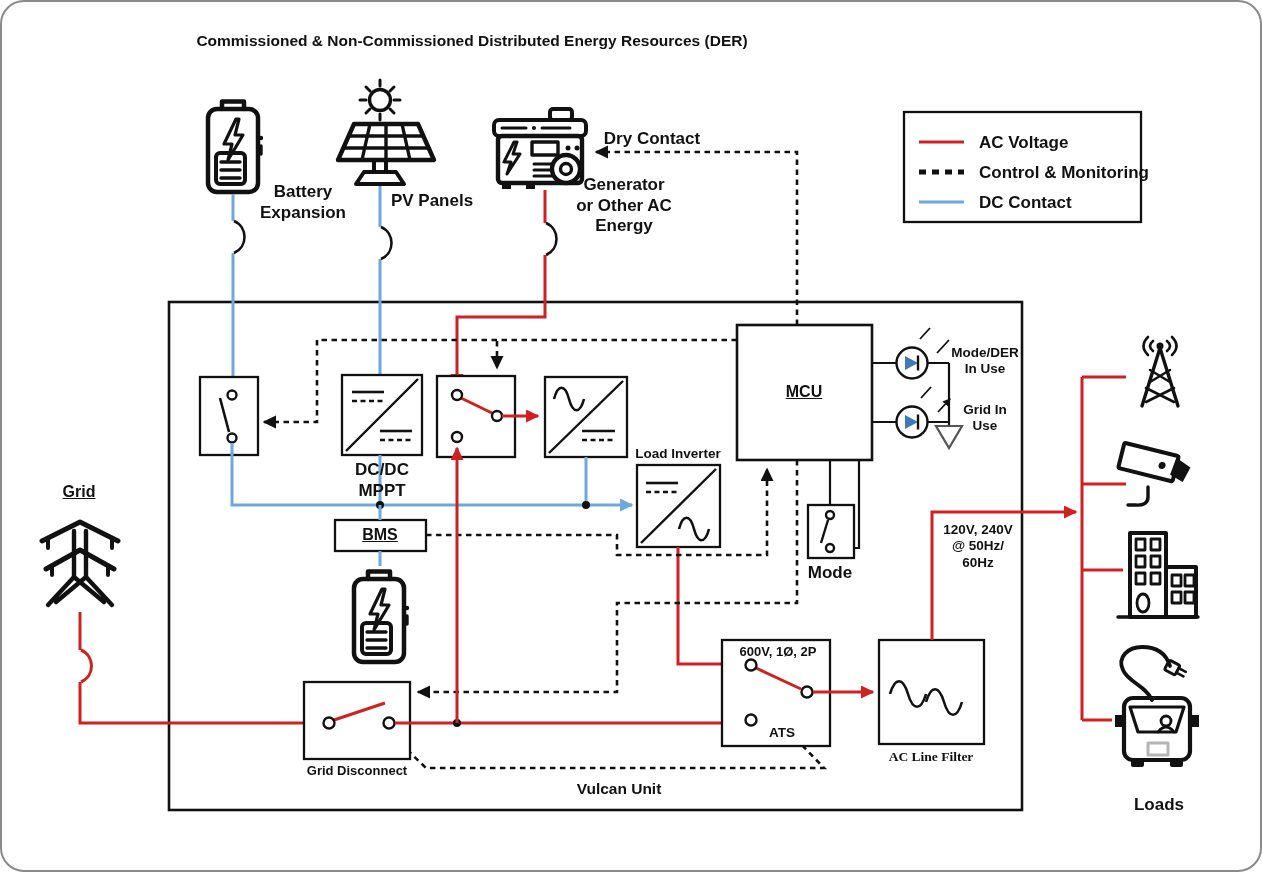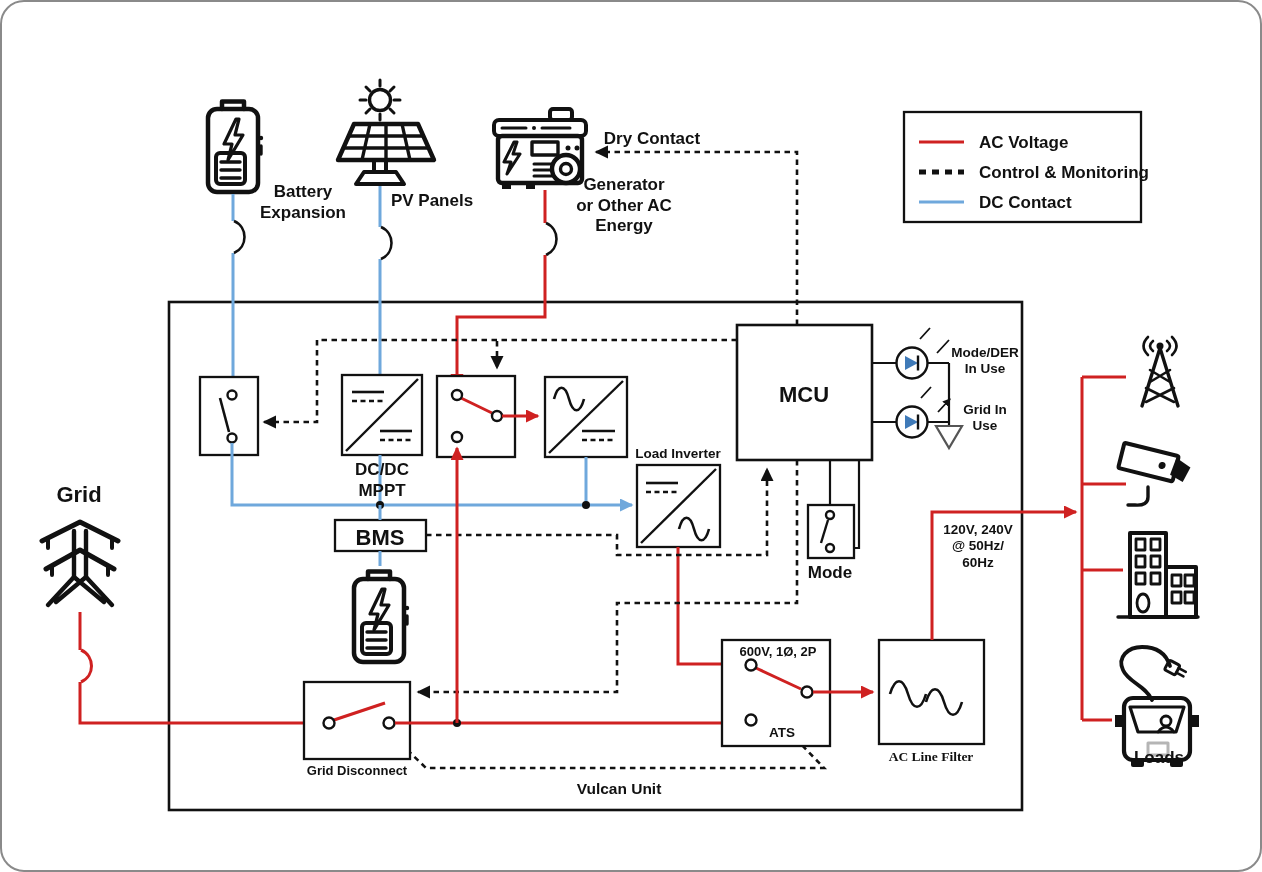--- a/index.html
+++ b/index.html
@@ -3,21 +3,21 @@
 <meta charset="utf-8">
 <style>
   html,body{margin:0;padding:0;background:#fff;}
   .stage{position:relative;width:1262px;height:872px;background:#fff;border:2px solid #8a8a8a;
          border-radius:24px;box-sizing:border-box;overflow:hidden;
          font-family:"Liberation Sans",sans-serif;}
   svg{position:absolute;left:0;top:0;}
   .lbl{position:absolute;transform:translateX(-50%);text-align:center;color:#111;
        font-weight:700;white-space:pre-line;line-height:1.22;}
   .lbl-left{transform:none;text-align:left;}
-  .f16{font-size:22px;} .f15{font-size:15.5px;} .f14{font-size:17px;}
+  .f16{font-size:16px;text-decoration:underline;} .f15{font-size:15.5px;} .f14{font-size:17px;}
   .f13{font-size:13.5px;} .f12{font-size:13px;}
   
   .ac{stroke:var(--ac,#cf2121);fill:none;stroke-width:3;}
   .dc{stroke:var(--dc,#6fa8dc);fill:none;stroke-width:3;}
   .ctl{stroke:var(--ctl,#111);fill:none;stroke-width:2.6;stroke-dasharray:5.5 4.5;}
   .blk{stroke:#111;fill:none;}
   .box{stroke:#111;fill:#fff;stroke-width:2.3;}
   .boxh{stroke:#111;fill:#fff;stroke-width:2.6;}
   .term{stroke:#111;fill:#fff;stroke-width:2.4;}
   .dot{fill:#111;stroke:none;}
@@ -283,20 +283,21 @@
     <circle cx="60" cy="81" r="5" stroke-width="2.8"></circle>
     <path d="M52,92 q8,-10 16,0" stroke-width="2.8"></path>
     <rect x="9" y="75" width="9" height="12" fill="#111" stroke="none"></rect>
     <rect x="84" y="75" width="9" height="12" fill="#111" stroke="none"></rect>
     <rect x="42" y="103" width="20" height="12" stroke="#b5b5b5" stroke-width="3"></rect>
     <rect x="25" y="119" width="13" height="8" rx="2" fill="#111" stroke="none"></rect>
     <rect x="64" y="119" width="13" height="8" rx="2" fill="#111" stroke="none"></rect>
   </g>
 </svg>
 
+<div class="lbl f15" style="left:470px;top:30px;width:640px;">Commissioned &amp; Non-Commissioned Distributed Energy Resources (DER)</div>
 
 <div class="lbl f14" style="left:301px;top:180px;">Battery
 Expansion</div>
 <div class="lbl f14" style="left:430px;top:189px;">PV Panels</div>
 <div class="lbl f14" style="left:622px;top:173px;">Generator
 or Other AC
 Energy</div>
 <div class="lbl f14" style="left:650px;top:127px;">Dry Contact</div>
 <div class="lbl f16" style="left:77px;top:480px;">Grid</div>
 
@@ -316,15 +317,15 @@
 <div class="lbl f13" style="left:929px;top:747px;font-family:Liberation Serif, serif;">AC Line Filter</div>
 <div class="lbl f15" style="left:617px;top:778px;">Vulcan Unit</div>
 
 <div class="lbl f13" style="left:983px;top:343px;">Mode/DER
 In Use</div>
 <div class="lbl f13" style="left:983px;top:400px;">Grid In
 Use</div>
 <div class="lbl f13" style="left:976px;top:520px;">120V, 240V
 @ 50Hz/
 60Hz</div>
-<div class="lbl f14" style="left:1157px;top:746px;">Loads</div>
+<div class="lbl f14" style="left:1157px;top:793px;">Loads</div>
 
 </div>
 
 </body></html>

